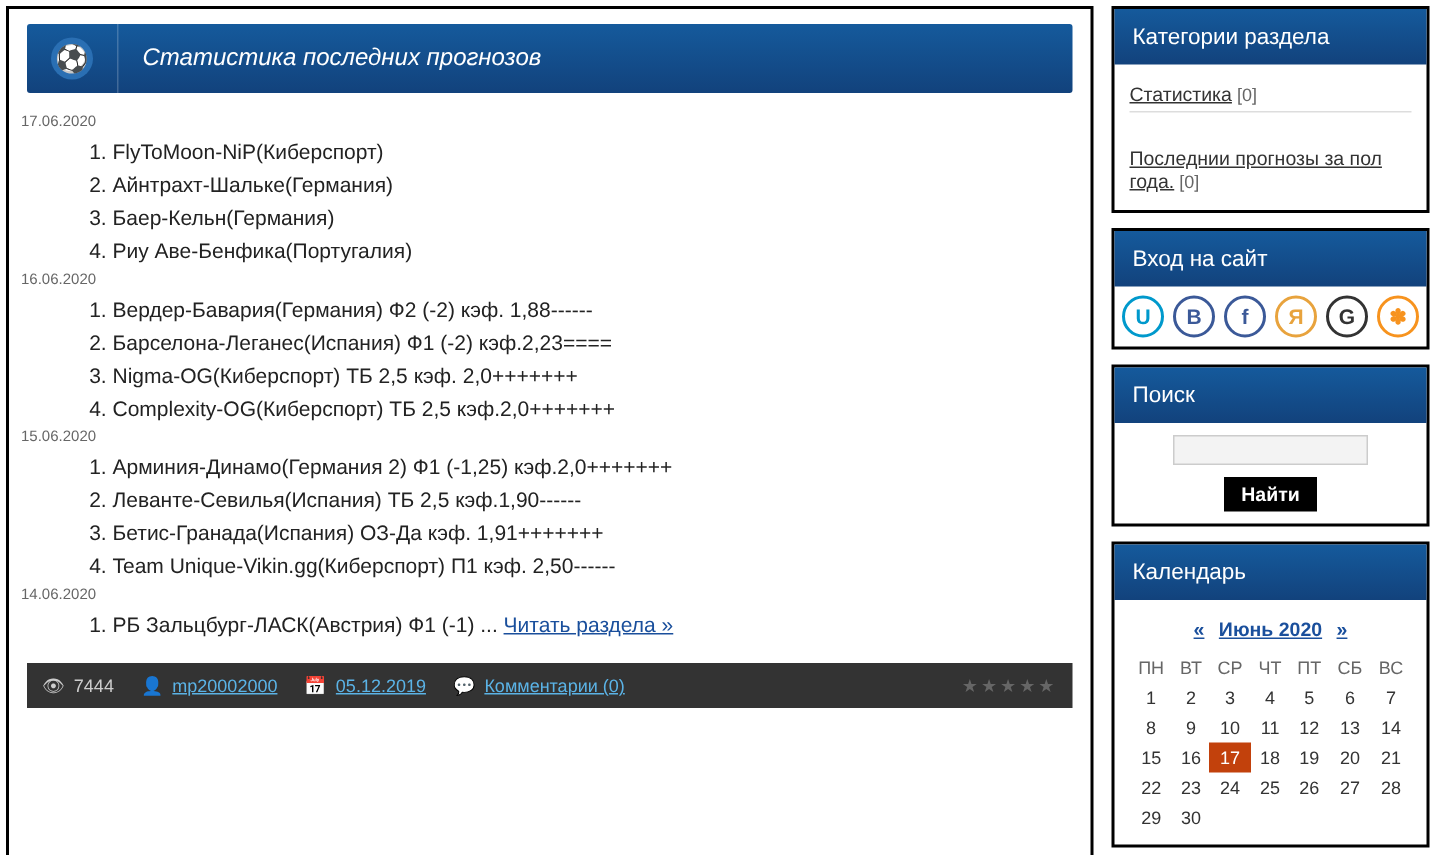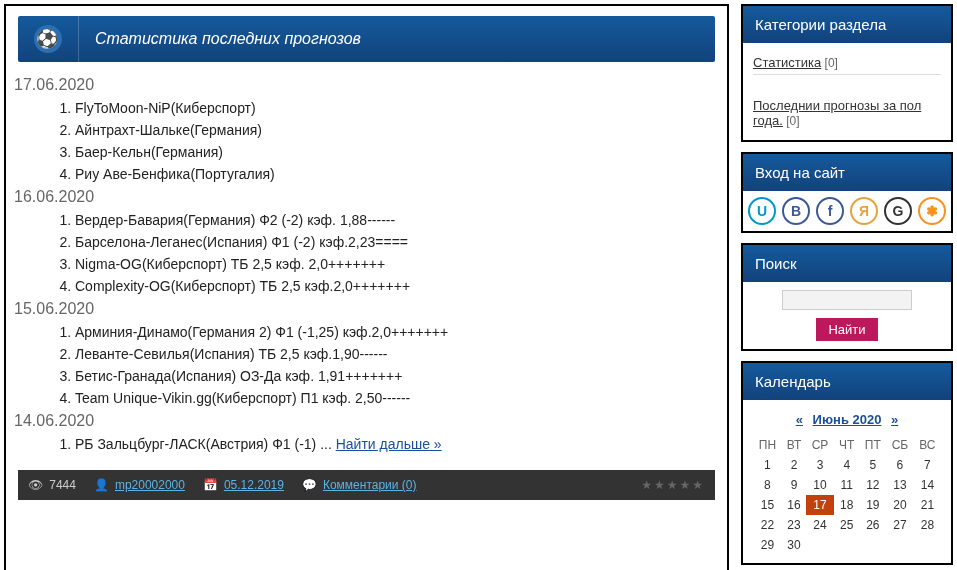--- a/index.html
+++ b/index.html
@@ -5,21 +5,21 @@
 * { box-sizing: border-box; margin: 0; padding: 0; }
 body { font-family: Arial, sans-serif; font-size: 13px; background: #fff; color: #333; }
 .container { display: flex; gap: 12px; padding: 4px; }
 .main { flex: 1; border: 2px solid #000; padding: 10px 12px; background: #fff; }
 .sidebar { width: 212px; }
 
 .title-bar { background: linear-gradient(#155a9c, #12427c); color: #fff; display: flex; align-items: center; border-radius: 2px; margin-bottom: 14px; }
 .title-icon { width: 28px; height: 28px; background:#2a6fb3; border-radius:50%; margin:8px 16px; display:flex; align-items:center; justify-content:center; font-size:18px; }
 .title-text { font-size: 16px; padding: 14px 0 14px 16px; border-left: 1px solid rgba(255,255,255,0.2); font-style: italic; }
 
-.date-group { color: #666; font-size: 16px; margin: 4px 0 4px -4px; }
+.date-group { color: #666; font-size: 10px; margin: 4px 0 4px -4px; }
 .pred-list { list-style: decimal; margin-left: 57px; color: #333; font-size: 14px; }
 .pred-list li { margin: 6px 0; font-size:14px; color:#222; }
 .read-more { color: #1a4f9c; text-decoration: underline; cursor: pointer; }
 
 .meta-bar { background: #333; color: #ccc; padding: 8px 10px; margin-top: 18px; display:flex; gap:18px; align-items:center; font-size:12px; }
 .meta-link { color: #5bb3e6; text-decoration: underline; cursor:pointer; }
 .meta-item { display:flex; align-items:center; gap:6px; }
 .meta-stars { margin-left:auto; color:#666; letter-spacing:2px; }
 
 .panel { border: 2px solid #000; margin-bottom: 10px; background:#fff; }
@@ -34,21 +34,21 @@
 .social { width:28px; height:28px; border-radius:50%; border:2px solid; display:flex; align-items:center; justify-content:center; font-weight:bold; font-size:14px; cursor:pointer; background:#fff; }
 .social.u { border-color:#0099cc; color:#0099cc; }
 .social.b { border-color:#3b5998; color:#3b5998; }
 .social.f { border-color:#3b5998; color:#3b5998; }
 .social.y { border-color:#e8a33d; color:#e8a33d; }
 .social.g { border-color:#333; color:#333; }
 .social.o { border-color:#f7931e; color:#f7931e; }
 
 .search-box { display:flex; flex-direction:column; align-items:center; gap:8px; padding:8px 4px; }
 .search-input { width:130px; height:20px; border:1px solid #ccc; background:#f3f3f3; }
-.search-btn { background:#be185d; color:#fff; border:none; padding:4px 12px; cursor:pointer; font-size:13px; }
+.search-btn { background:#000000; color:#fff; border:none; padding:4px 12px; cursor:pointer; font-size:13px;font-weight:bold; }
 
 .cal-nav { text-align:center; padding:4px 0 8px; }
 .cal-nav a { color:#1a4f9c; text-decoration:underline; font-weight:bold; cursor:pointer; }
 .cal-arrow { color:#1a4f9c; text-decoration:underline; cursor:pointer; padding:0 6px; }
 .cal { width:100%; border-collapse:collapse; text-align:center; }
 .cal th { color:#666; font-weight:normal; font-size:12px; padding:3px 0; }
 .cal th.wkend { color:#666; }
 .cal td { font-size:12px; padding:3px 0; cursor:pointer; color:#333; }
 .cal td.today { background:#c2410c; color:#fff; }
 .cal td.empty { cursor:default; }
@@ -79,21 +79,21 @@
         </ol>
         <div class="date-group">15.06.2020</div>
         <ol class="pred-list">
           <li>Арминия-Динамо(Германия 2) Ф1 (-1,25) кэф.2,0+++++++</li>
           <li>Леванте-Севилья(Испания) ТБ 2,5 кэф.1,90------</li>
           <li>Бетис-Гранада(Испания) ОЗ-Да кэф. 1,91+++++++</li>
           <li>Team Unique-Vikin.gg(Киберспорт) П1 кэф. 2,50------</li>
         </ol>
         <div class="date-group">14.06.2020</div>
         <ol class="pred-list">
-          <li><span>РБ Зальцбург-ЛАСК(Австрия) Ф1 (-1) ... </span><a class="read-more">Найти дальше »</a></li>
+          <li><span>РБ Зальцбург-ЛАСК(Австрия) Ф1 (-1) ... </span><a class="read-more">Читать раздела »</a></li>
         </ol>
       </div>
     <div class="meta-bar">
       <div class="meta-item">
           <span>👁</span>
           <span>7444</span>
         </div>
       <div class="meta-item">
           <span>👤</span>
           <a class="meta-link">mp20002000</a>

